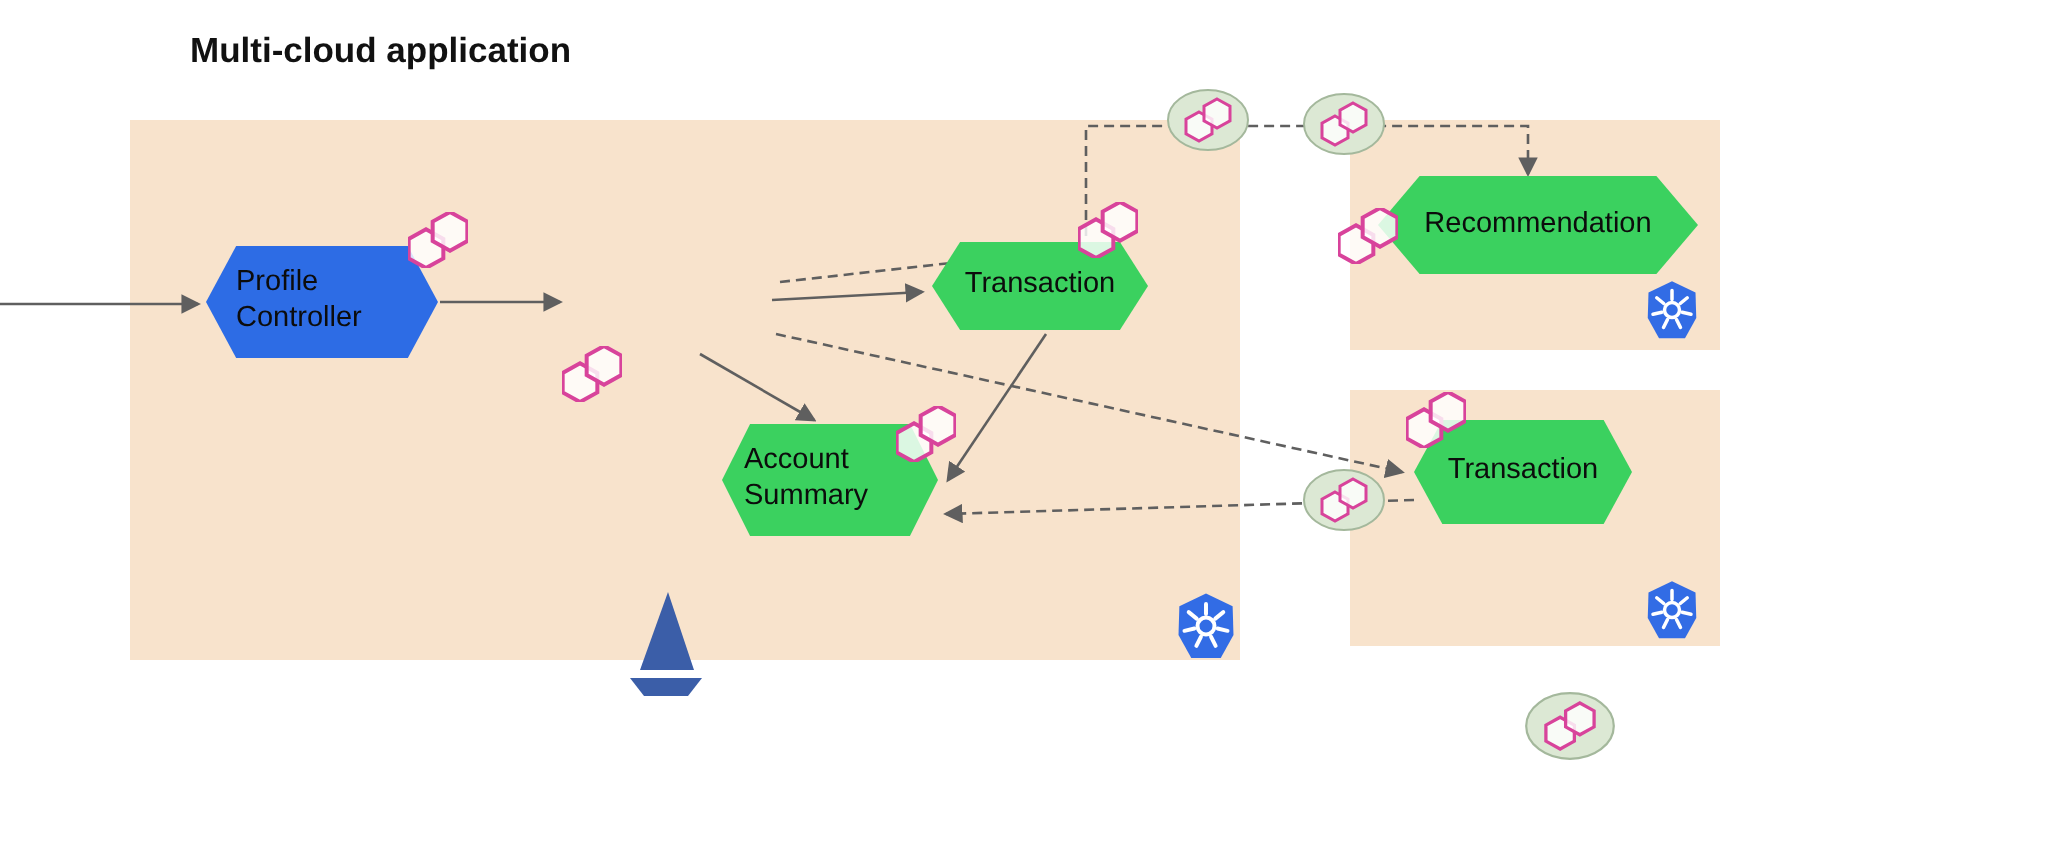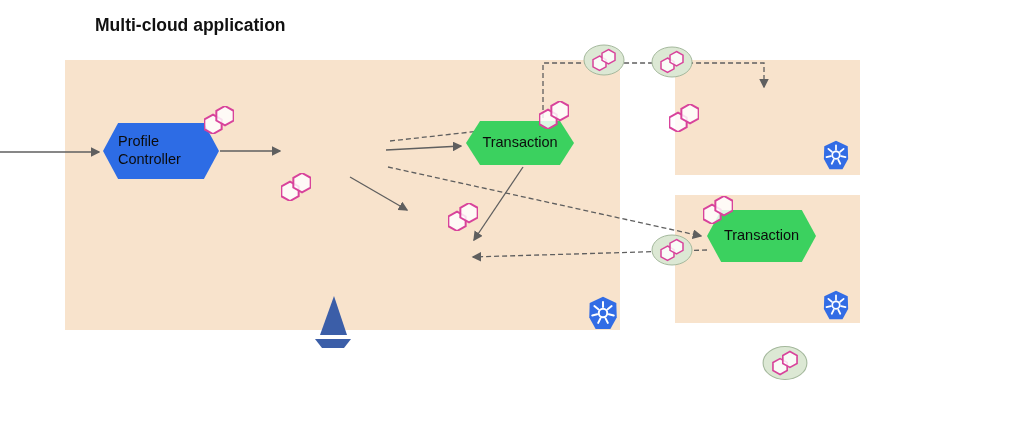--- a/index.html
+++ b/index.html
@@ -104,20 +104,22 @@
     <path class="edge" d="M386 150 L461 146" marker-end="url(#arrow)"></path>
     <path class="edge" d="M350 177 L407 210" marker-end="url(#arrow)"></path>
     <path class="edge" d="M523 167 L474 240" marker-end="url(#arrow)"></path>
     <path class="edge dashed" d="M390 141 L543 124 L543 63 L764 63 L764 87" marker-end="url(#arrow)"></path>
     <path class="edge dashed" d="M388 167 L701 236" marker-end="url(#arrow)"></path>
     <path class="edge dashed" d="M707 250 L473 257" marker-end="url(#arrow)"></path>
   </svg>
 
   <div class="node blue left n-ingress">Profile Controller</div>
   <div class="node green n-transaction">Transaction</div>
+  <div class="node green left n-account">Account Summary</div>
+  <div class="node green n-recommendation">Recommendation</div>
   <div class="node green n-remote-tx">Transaction</div>
 
   <svg class="icon i-sc-ingress" width="30" height="28" viewBox="0 0 22 21">
       <use href="#sidecar-glyph"></use>
     </svg>
   <svg class="icon i-sc-profile" width="30" height="28" viewBox="0 0 22 21">
       <use href="#sidecar-glyph"></use>
     </svg>
   <svg class="icon i-sc-transaction" width="30" height="28" viewBox="0 0 22 21">
       <use href="#sidecar-glyph"></use>

